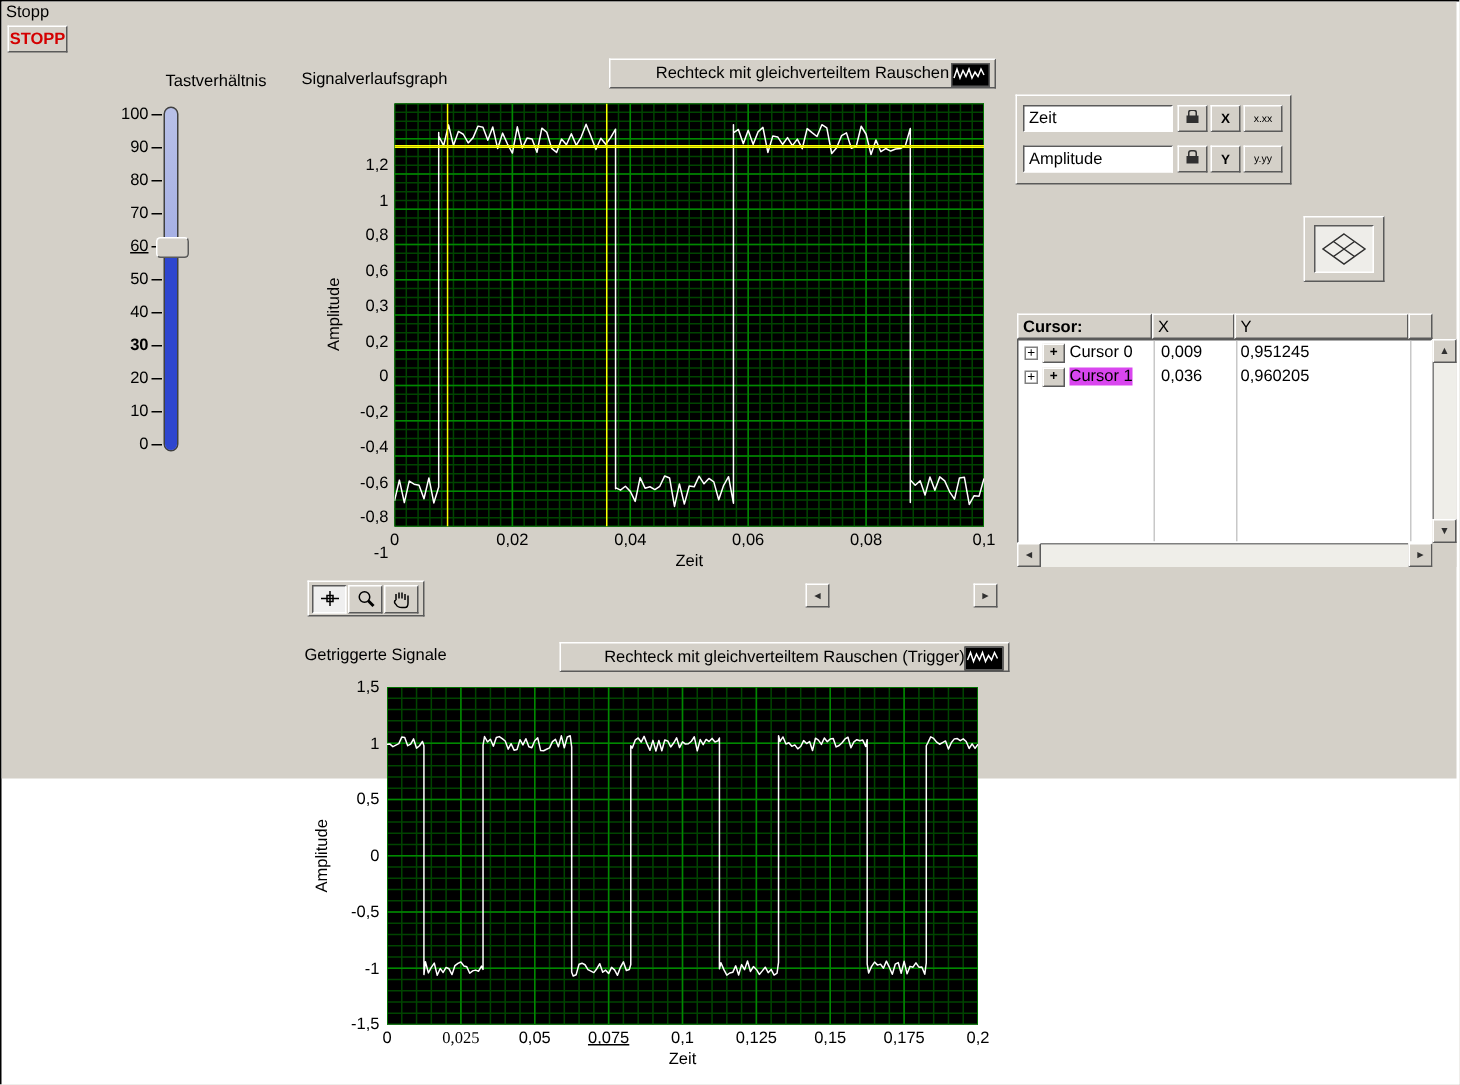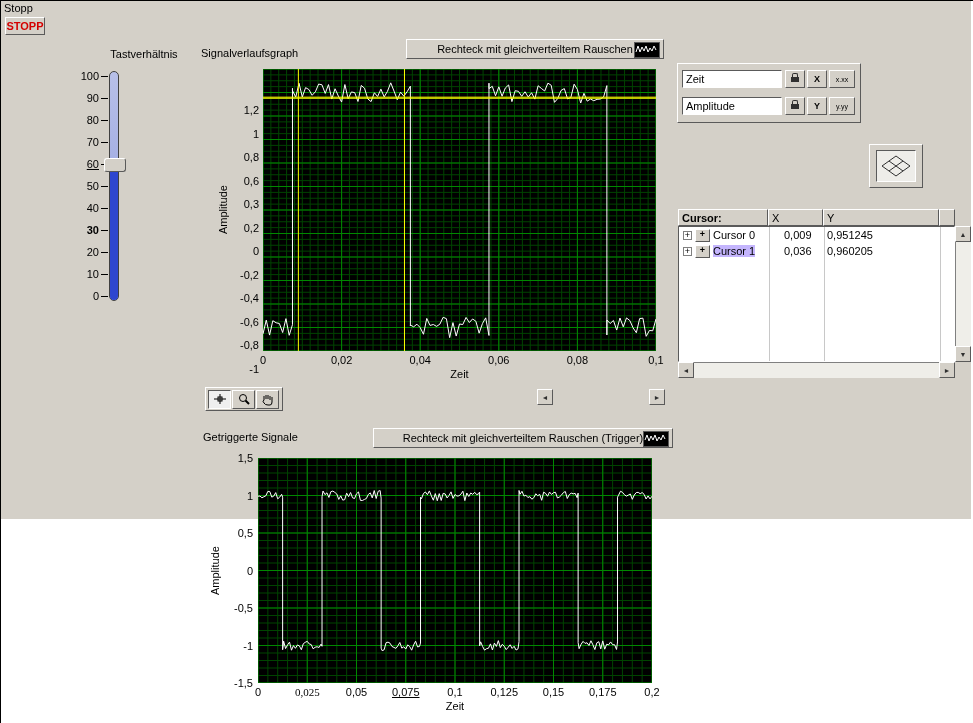--- a/index.html
+++ b/index.html
@@ -68,25 +68,25 @@
   .hdr{position:absolute;top:0;height:17px;box-sizing:border-box;display:flex;align-items:center;padding-left:3px;font-size:11px;}
   #cur-h-name{left:0;width:90px;font-weight:bold;}
   #cur-h-x{left:90px;width:55px;}
   #cur-h-y{left:145px;width:116px;}
   #cur-h-blank{left:261px;width:16px;}
   #cursor-list{position:absolute;left:0;top:17px;width:277px;height:136px;background:#fff;box-sizing:border-box;overflow:hidden;}
   .colsep{position:absolute;top:0;width:1px;height:100%;background:#c8c8c8;}
   .cursor-row{position:relative;height:16px;display:flex;align-items:center;}
   .cell{height:16px;display:flex;align-items:center;box-sizing:border-box;}
   .cell.name{width:90px;padding-left:4px;gap:3px;}
-  .cell.xcol{width:55px;padding-left:15px;}
+  .cell.xcol{width:55px;padding-left:5px;}
   .cell.ycol{width:116px;padding-left:3px;}
   .expander{width:9px;height:9px;border:1px solid #808080;background:#fff;font-size:9px;line-height:7px;text-align:center;box-sizing:border-box;}
   .cursor-style-icon{width:13px;height:11px;font-size:9px;line-height:9px;text-align:center;font-weight:bold;}
-  .cursor-name.hl{background:#c4b5fd;}
+  .cursor-name.hl{background:#d946ef;}
   .vsb-btn{position:absolute;left:277px;width:16px;height:16px;}
   .hsb-btn{position:absolute;top:153px;width:16px;height:16px;}
   #vsb-trough{position:absolute;left:277px;top:33px;width:16px;height:104px;background:#efeee9;border-left:1px solid #808080;box-sizing:border-box;}
   #hsb-trough{position:absolute;left:16px;top:153px;width:245px;height:16px;background:#efeee9;border-top:1px solid #808080;box-sizing:border-box;}
   #sb-corner{position:absolute;left:277px;top:153px;width:16px;height:16px;background:#d4d0c8;}
 
   
   #g2-label{left:202px;top:430px;}
   #g2-title-box{left:372px;top:427px;width:300px;}
   #g2-ylab{left:208px;top:457px;height:225px;}

